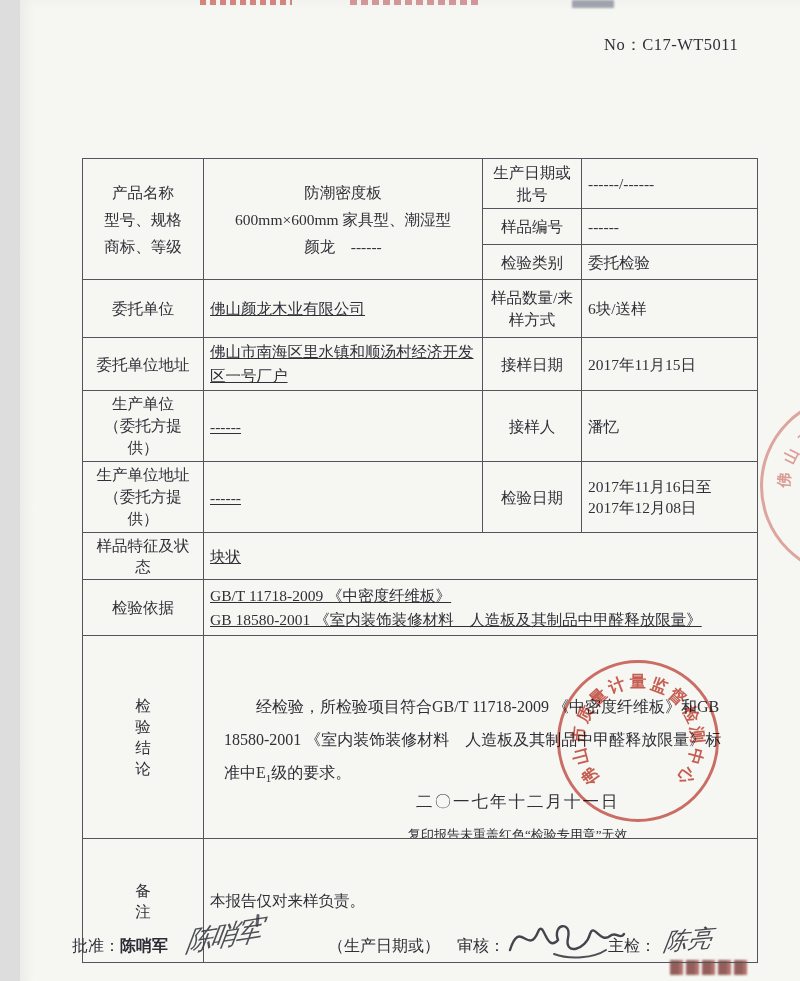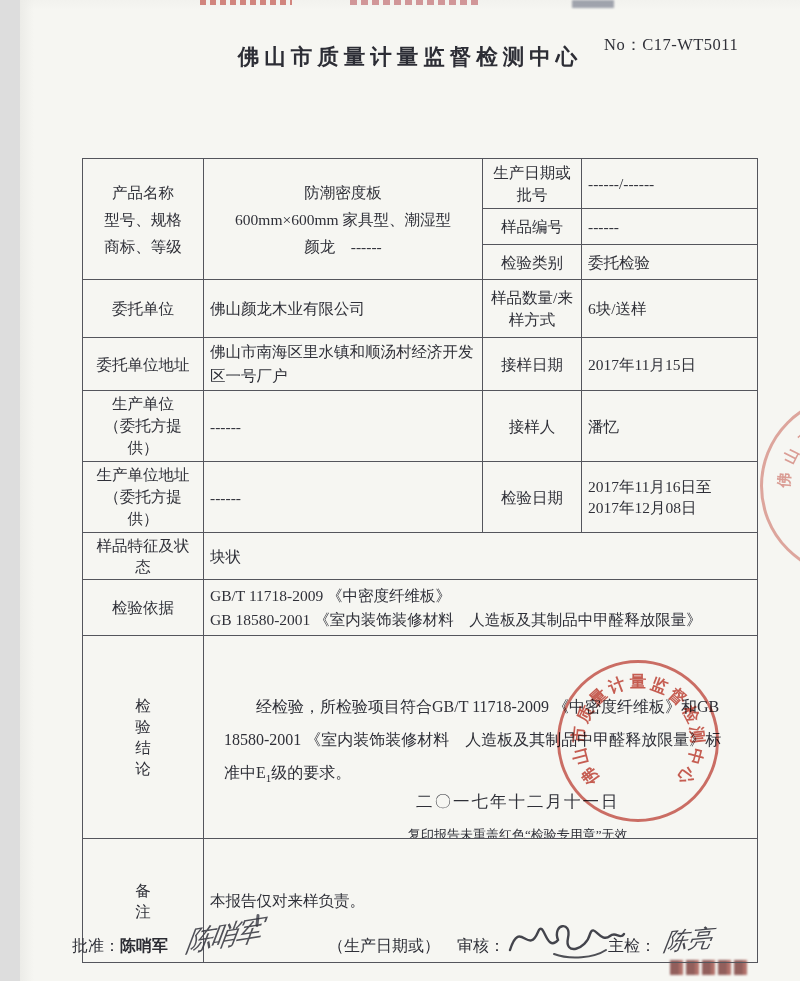--- a/index.html
+++ b/index.html
@@ -21,21 +21,21 @@
   .report-title{position:absolute;left:0;top:80px;width:780px;text-align:center;
     font-size:24px;font-weight:bold;letter-spacing:8px;color:#2c2d35;}
   .form-row{position:absolute;left:62px;top:134px;width:675px;font-size:15.5px;}
   .form-row .pages{position:absolute;right:28px;top:1px;letter-spacing:2px;}
   
   table.main{position:absolute;left:62px;top:158px;border-collapse:collapse;table-layout:fixed;}
   table.main td{border:1.6px solid #54555c;font-size:15.5px;line-height:21px;
     padding:2px 6px;vertical-align:middle;overflow:hidden;}
   td.center{text-align:center;padding:2px 2px;}
   td.val{text-align:left;padding-left:10px;}
-  td.v2{padding-left:12px;}
+  td.v2{padding-left:12px;text-decoration:underline;}
   .prodlines div{text-align:center;line-height:27px;}
   .lbl2 div{text-align:center;line-height:22px;}
   .datewrap div{line-height:21px;}
   .basis div{line-height:24px;}
   
   .vlabel{display:flex;flex-direction:column;align-items:center;justify-content:space-between;height:100%;box-sizing:border-box;padding:18px 0;}
   .vlabel span{display:block;}
   
   td.conclusion-cell{position:relative;vertical-align:top;}
   .concl-text{padding:12px 14px 0 14px;font-size:16px;line-height:33px;color:#2e2f37;}
@@ -76,21 +76,20 @@
 <body>
 
 <div class="page">
 
   <div class="frag frag-a"></div>
   <div class="frag frag-b"></div>
   <div class="frag frag-c"></div>
   <div class="frag frag-corner"></div>
 
   <div class="doc-no">No：C17-WT5011</div>
-  <div class="org-title">佛山市质量计量监督检测中心</div>
 
   <table class="main">
     <colgroup>
         <col style="width:121px">
         <col style="width:279px">
         <col style="width:99px">
         <col style="width:176px">
       </colgroup>
     <tbody>
         <tr style="height:50px">

